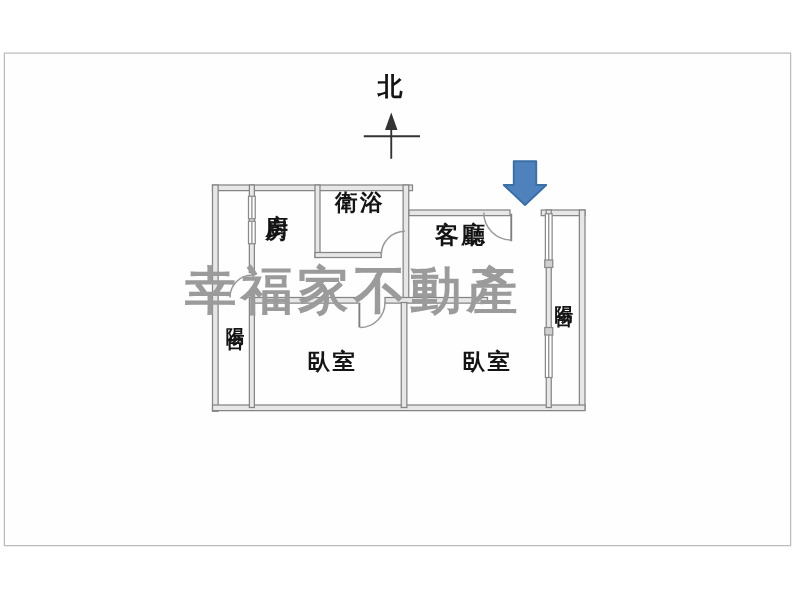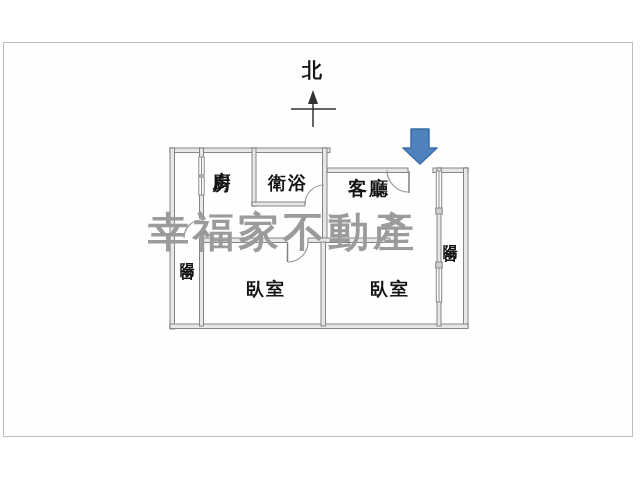--- a/index.html
+++ b/index.html
@@ -95,21 +95,21 @@
 
     <polygon points="411,129 429,129 429,148 437,148 420,164 403,148 411,148" fill="#4f81bd" stroke="#3a6ea5" stroke-width="1.5" stroke-linejoin="round"></polygon>
   </svg>
 
   <div id="watermark" style="color:#9b9b9b;">幸福家不動產</div>
 
   <div id="north-label" class="label" style="left:302px;top:60px;font-size:20px;">北</div>
 
   <div class="label vert" style="left:211px;top:157px;font-size:18px;">廚房</div>
 
-  <div class="label" style="left:268px;top:174px;font-size:18px;">衛浴</div>
+  <div class="label" style="left:268px;top:153px;font-size:18px;">衛浴</div>
 
   <div class="label" style="left:348px;top:179px;font-size:19px;font-family:Liberation Serif, serif;">客廳</div>
 
   <div class="label" style="left:246px;top:280px;font-size:18px;">臥室</div>
 
   <div class="label" style="left:370px;top:280px;font-size:18px;">臥室</div>
 
   <div class="label vert" style="left:179px;top:251px;font-size:15px;">陽台</div>
 
   <div class="label vert" style="left:442px;top:233px;font-size:15px;">陽台</div>

